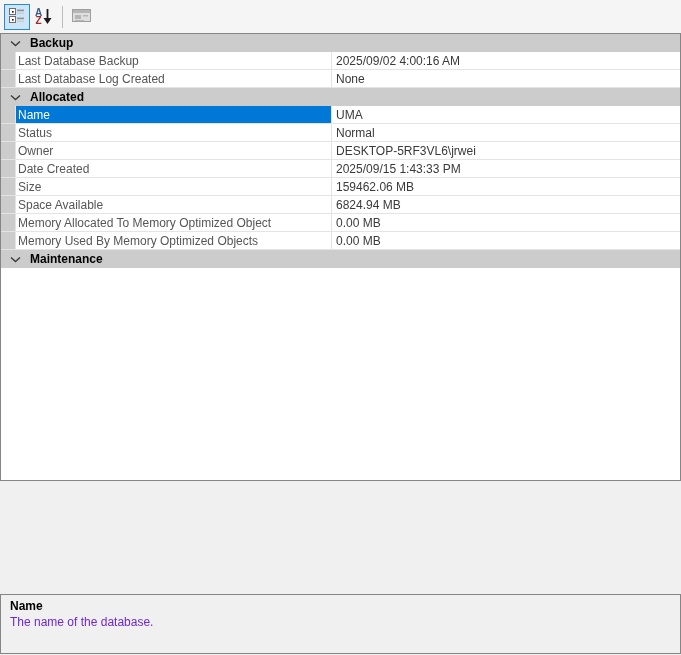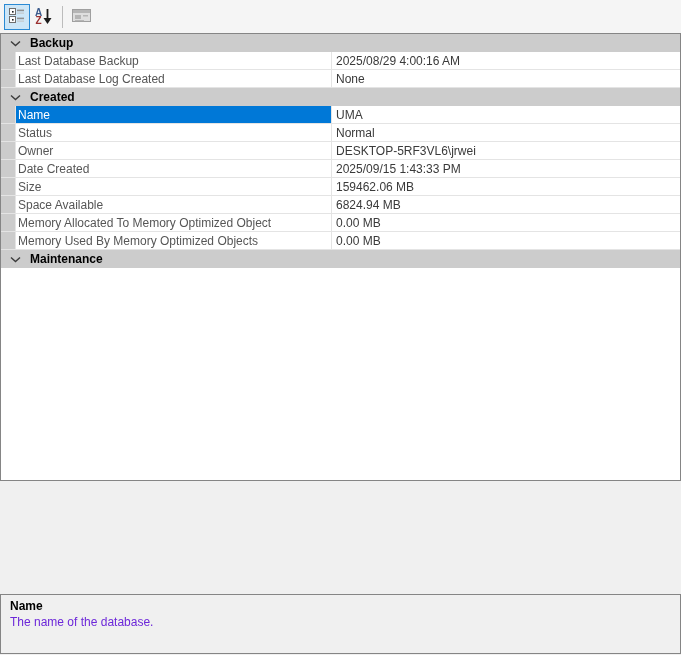--- a/index.html
+++ b/index.html
@@ -114,34 +114,34 @@
         <span class="chev">
           <svg width="11" height="7" viewBox="0 0 11 7">
             <polyline points="1,1.5 5.5,5.5 10,1.5" fill="none" stroke="#3c3c3c" stroke-width="1.4"></polyline>
           </svg>
         </span>
         <span class="cat-label">Backup</span>
       </div>
       <div class="prop-row">
         <span class="strip"></span>
         <span class="pname">Last Database Backup</span>
-        <span class="pval">2025/08/29 4:00:16 AM</span>
+        <span class="pval">2025/09/02 4:00:16 AM</span>
       </div>
       <div class="prop-row">
         <span class="strip"></span>
         <span class="pname">Last Database Log Created</span>
         <span class="pval">None</span>
       </div>
       <div class="cat-row">
         <span class="chev">
           <svg width="11" height="7" viewBox="0 0 11 7">
             <polyline points="1,1.5 5.5,5.5 10,1.5" fill="none" stroke="#3c3c3c" stroke-width="1.4"></polyline>
           </svg>
         </span>
-        <span class="cat-label">Created</span>
+        <span class="cat-label">Allocated</span>
       </div>
       <div class="prop-row selected">
         <span class="strip"></span>
         <span class="pname">Name</span>
         <span class="pval">UMA</span>
       </div>
       <div class="prop-row">
         <span class="strip"></span>
         <span class="pname">Status</span>
         <span class="pval">Normal</span>

